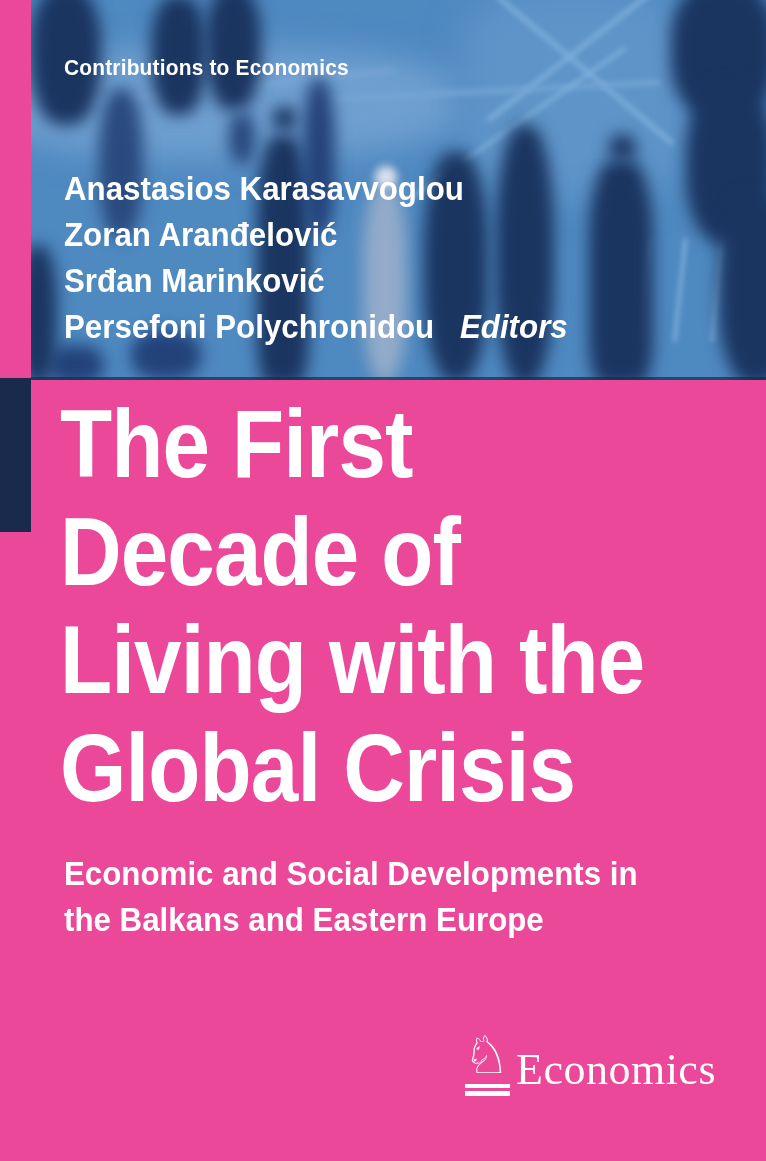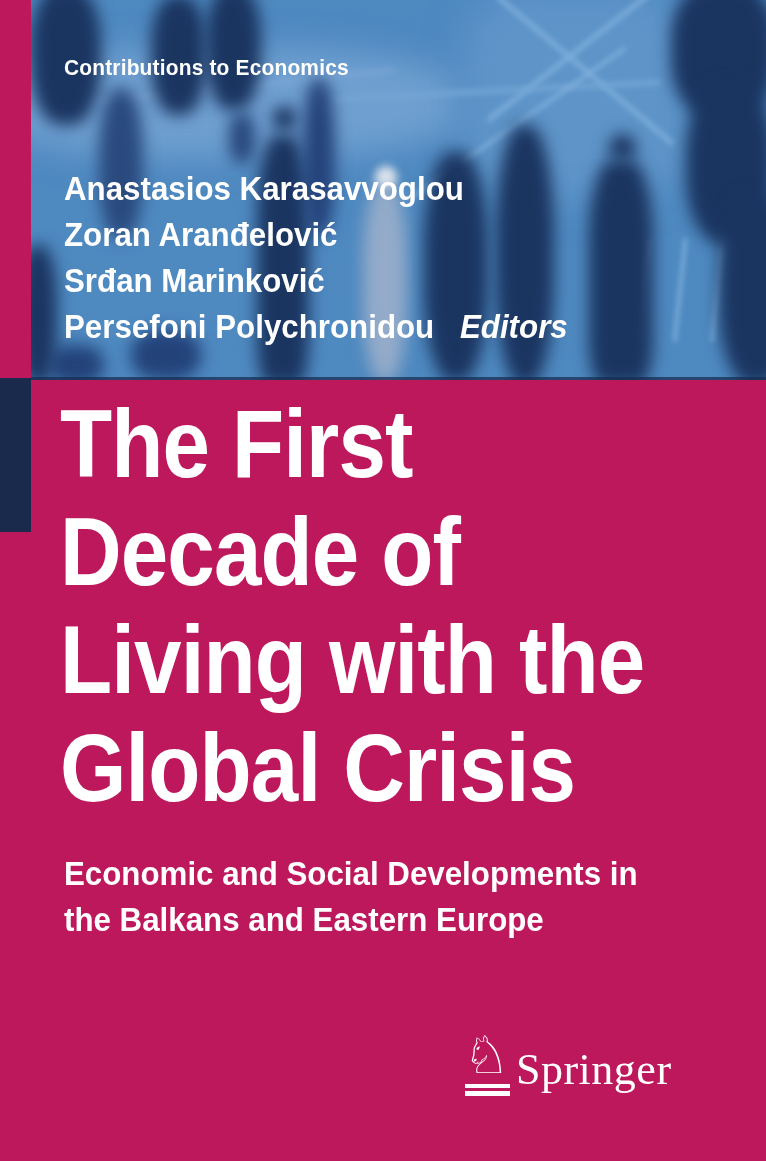--- a/index.html
+++ b/index.html
@@ -1,18 +1,18 @@
 <!DOCTYPE html>
 <html><head>
 <meta charset="utf-8">
 <style>
   html,body{margin:0;padding:0;background:#222;}
   .cover{
     position:relative;width:766px;height:1161px;overflow:hidden;
-    background:#be185d;
+    background:#ec4899;
     font-family:"Liberation Sans",sans-serif;
     color:#fff;
   }
   
   .photo{position:absolute;left:31px;top:0;width:735px;height:380px;overflow:hidden;background:#4e89c0;}
   .photo .shape{position:absolute;}
   .patch1{left:-40px;top:48px;width:470px;height:110px;background:#6f9fd0;filter:blur(16px);border-radius:40%;}
   .patch2{left:430px;top:-10px;width:230px;height:210px;background:#5e94c8;filter:blur(18px);border-radius:30%;}
   .streak{background:#7fb0dd;filter:blur(2.5px);transform-origin:0 0;opacity:.75;}
   .s1{left:455px;top:118px;width:230px;height:6px;transform:rotate(-38deg);}
@@ -139,16 +139,16 @@
     <div>Economic and Social Developments in</div>
     <div>the Balkans and Eastern Europe</div>
   </div>
 
   <div class="publisher">
     <div class="pub-mark">
       <span class="knight">♘</span>
       <div class="bar bar1"></div>
       <div class="bar bar2"></div>
     </div>
-    <span class="pub-name">Springer</span>
+    <span class="pub-name">Economics</span>
   </div>
 
 </div>
 
 </body></html>

